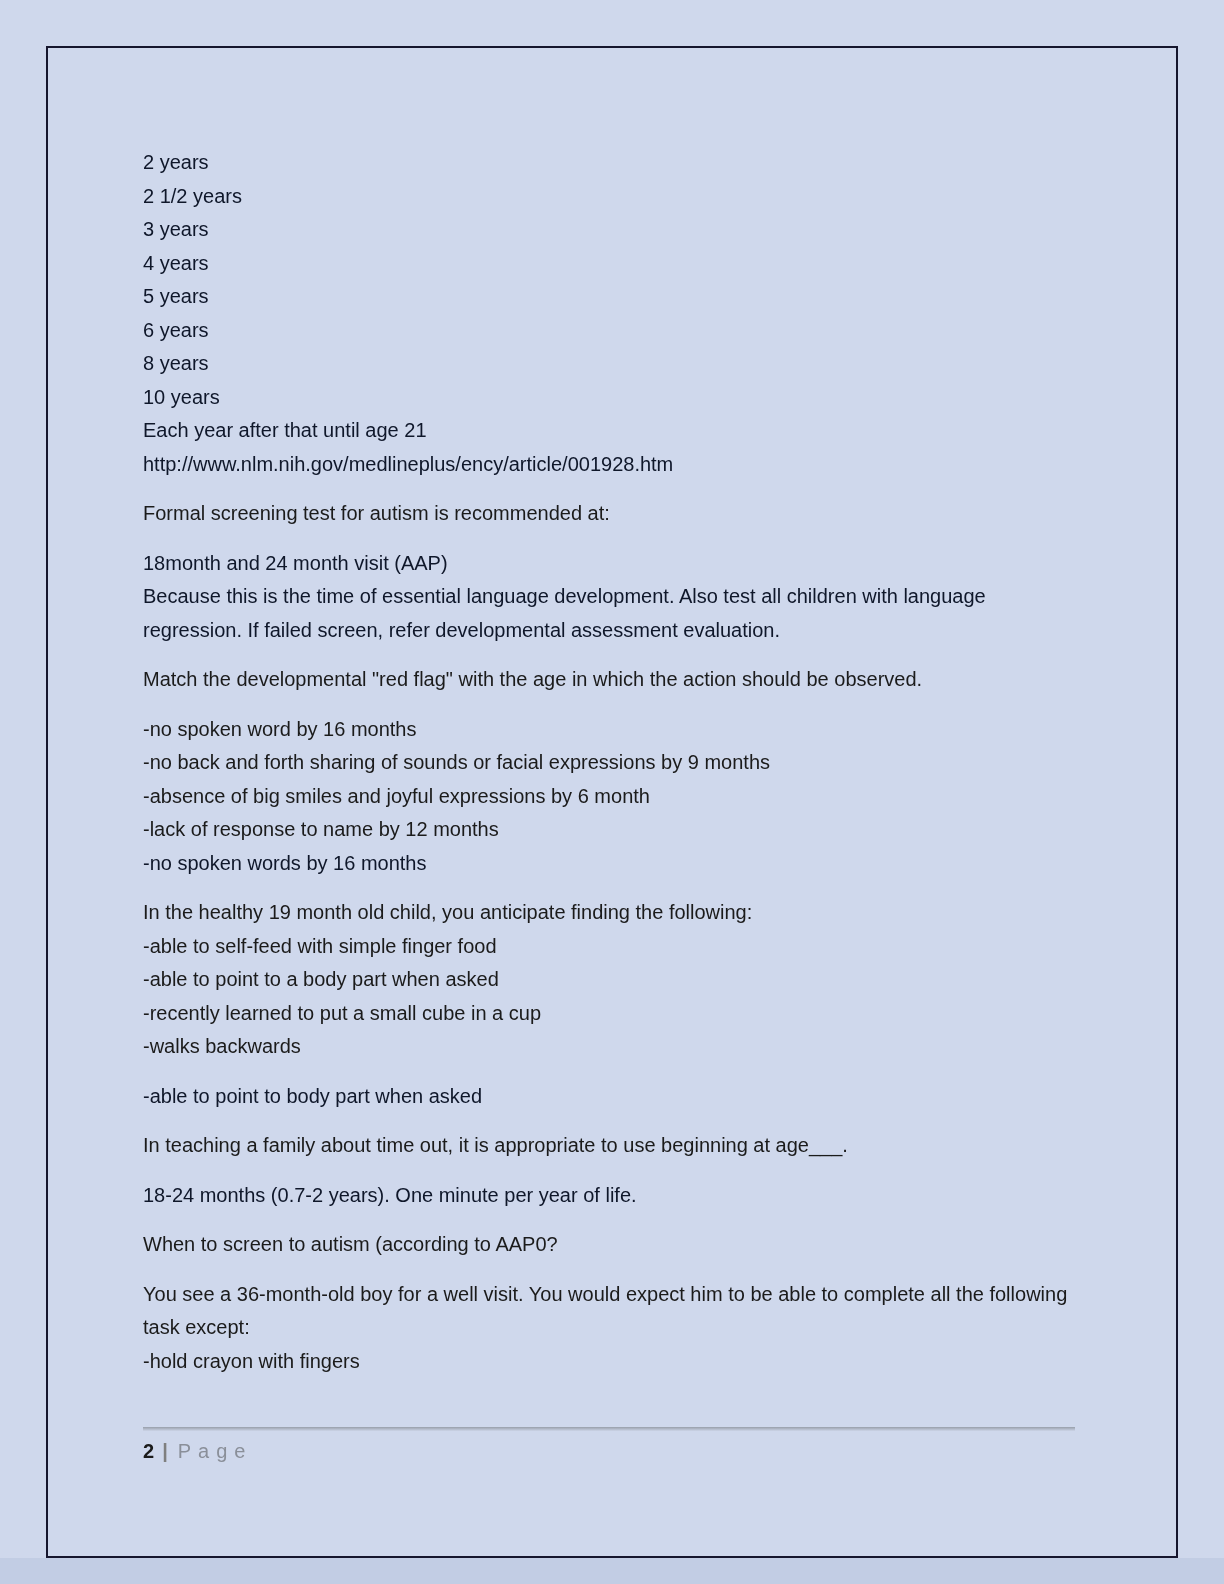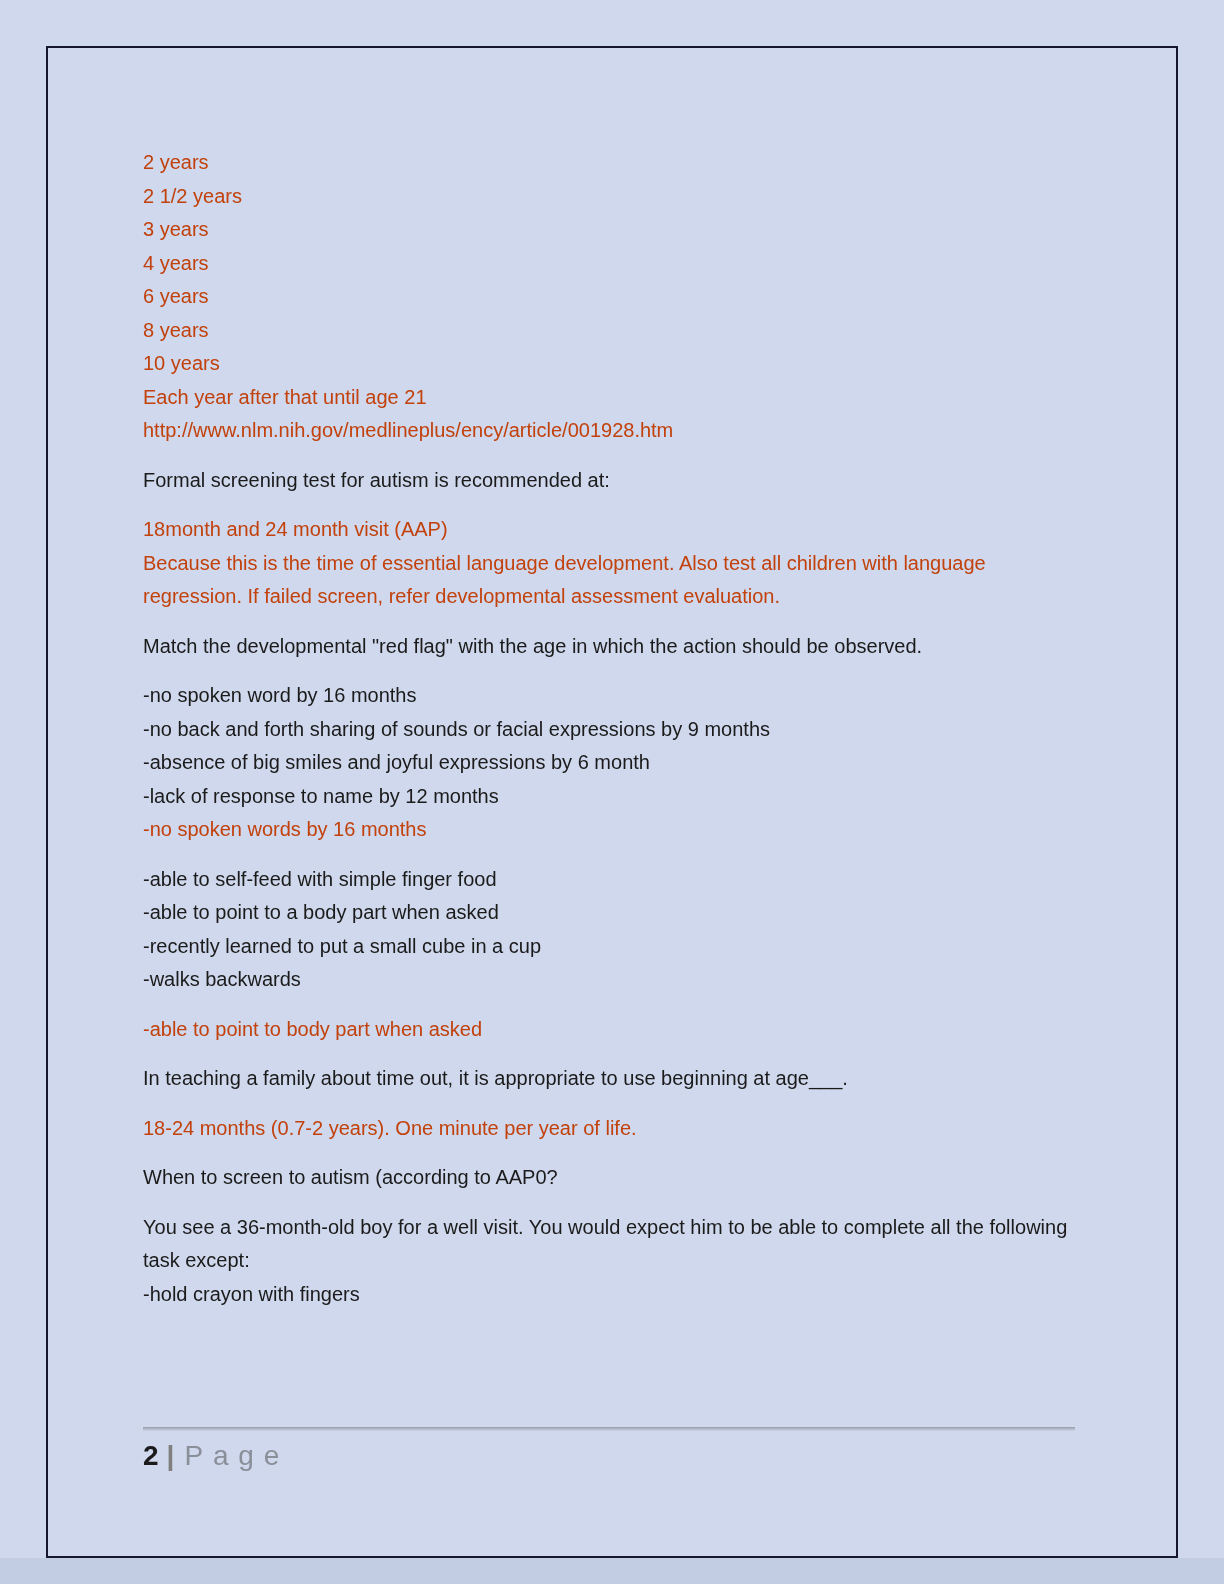--- a/index.html
+++ b/index.html
@@ -36,55 +36,56 @@
     left: 143px;
     top: 146px;
     width: 932px;
     font-size: 20px;
     line-height: 33.5px;
     color: #1b1b1b;
   }
   .content p, .content .block {
     margin: 0 0 16px 0;
   }
-  .red { color: #c2410c; }
+  .red { color: #0f172a; }
   .line { display: block; }
   .footer-rule {
     position: absolute;
     left: 143px;
     top: 1427px;
     width: 932px;
     height: 4px;
     background: linear-gradient(to bottom, #8e949e, #cbd4e7);
     opacity: 0.85;
   }
   .footer {
     position: absolute;
     left: 143px;
     top: 1440px;
-    font-size: 28px;
+    font-size: 20px;
     color: #1b1b1b;
   }
   .footer .num { font-weight: bold; color: #1b1b1b; }
   .footer .sep { color: #7f7f7f; font-weight: bold; margin: 0 10px 0 8px; }
   .footer .pg { color: #8a8f99; letter-spacing: 0.35em; }
 </style>
 </head>
 <body>
 
 <div class="page-border"></div>
 <div class="bottom-strip"></div>
 
 <div class="content">
 
   <div class="block red">
     <span class="line">2 years</span>
     <span class="line">2 1/2 years</span>
     <span class="line">3 years</span>
     <span class="line">4 years</span>
+    <span class="line">5 years</span>
     <span class="line">6 years</span>
     <span class="line">8 years</span>
     <span class="line">10 years</span>
     <span class="line">Each year after that until age 21</span>
     <span class="line">http://www.nlm.nih.gov/medlineplus/ency/article/001928.htm</span>
   </div>
 
   <p>Formal screening test for autism is recommended at:</p>
 
   <div class="block red">
@@ -96,20 +97,21 @@
 
   <div class="block">
     <span class="line">-no spoken word by 16 months</span>
     <span class="line">-no back and forth sharing of sounds or facial expressions by 9 months</span>
     <span class="line">-absence of big smiles and joyful expressions by 6 month</span>
     <span class="line">-lack of response to name by 12 months</span>
     <span class="line red">-no spoken words by 16 months</span>
   </div>
 
   <div class="block">
+    <span class="line">In the healthy 19 month old child, you anticipate finding the following:</span>
     <span class="line">-able to self-feed with simple finger food</span>
     <span class="line">-able to point to a body part when asked</span>
     <span class="line">-recently learned to put a small cube in a cup</span>
     <span class="line">-walks backwards</span>
   </div>
 
   <p class="red">-able to point to body part when asked</p>
 
   <p>In teaching a family about time out, it is appropriate to use beginning at age___.</p>
 

